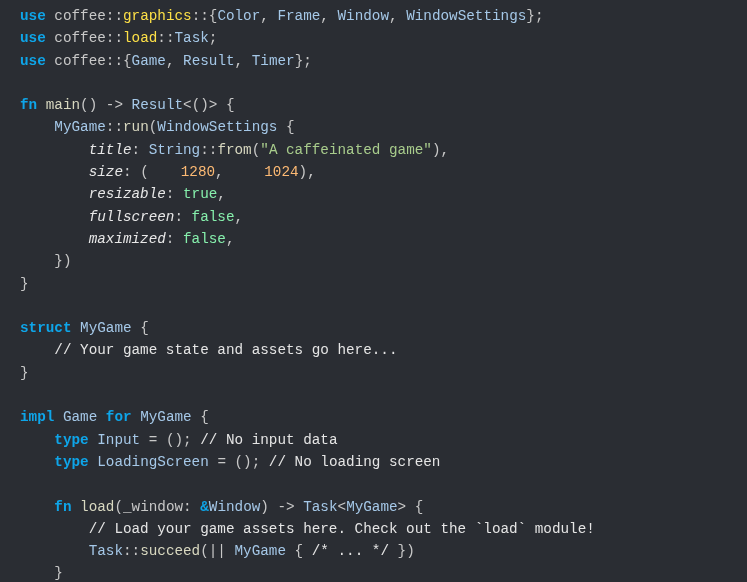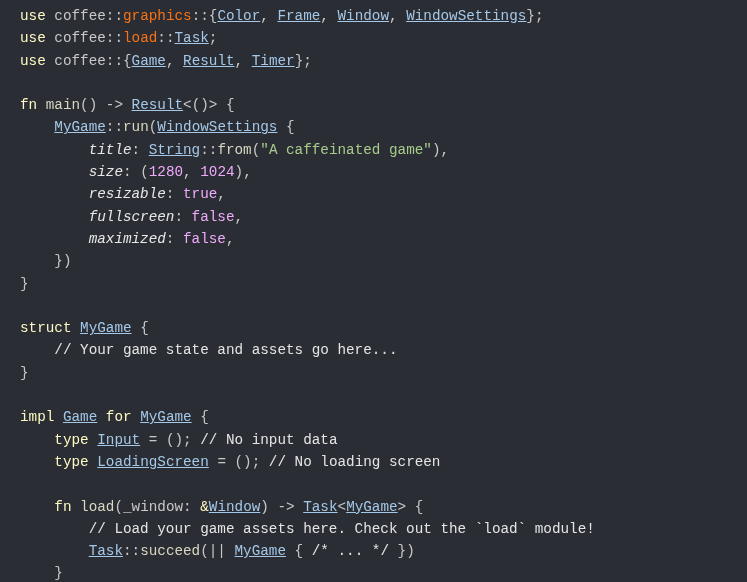--- a/index.html
+++ b/index.html
@@ -7,27 +7,27 @@
       background: #2a2d33;
       font-family: 'Consolas', 'Monaco', 'Courier New', monospace;
       font-size: 14.3px;
       line-height: 22.3px;
       padding: 5px 0 10px 20px;
       color: #e8e8e8;
       width: 747px;
       overflow: hidden;
     }
     .code-block { white-space: pre; }
-    .kw { color: #fef9c3; }
-    .type { color: #a5c8e8; text-decoration: underline; }
+    .kw { color: #0ea5e9; font-weight: bold; }
+    .type { color: #a5c8e8; }
     .fn { color: #d8d8c0; }
     .str { color: #a8cc8c; }
-    .num { color: #f0abfc; }
-    .bool { color: #f0abfc; font-family: Liberation Mono, monospace; }
+    .num { color: #fdba74; margin-left: 32px; }
+    .bool { color: #86efac; font-family: Liberation Mono, monospace; }
     .comment { color: #e5e5e5; }
     .punct { color: #c8c8c8; }
-    .ident { color: #f97316; }
+    .ident { color: #fde047; }
     .attr { color: #e8e8e8; font-style: italic; }
   </style>
 </head>
 <body>
 
 <div class="code-block" id="code-root"><div><span class="kw">use</span><span class="punct"> coffee</span><span class="punct">::</span><span class="ident">graphics</span><span class="punct">::{</span><span class="type">Color</span><span class="punct">, </span><span class="type">Frame</span><span class="punct">, </span><span class="type">Window</span><span class="punct">, </span><span class="type">WindowSettings</span><span class="punct">};</span></div><div><span class="kw">use</span><span class="punct"> coffee</span><span class="punct">::</span><span class="ident">load</span><span class="punct">::</span><span class="type">Task</span><span class="punct">;</span></div><div><span class="kw">use</span><span class="punct"> coffee</span><span class="punct">::{</span><span class="type">Game</span><span class="punct">, </span><span class="type">Result</span><span class="punct">, </span><span class="type">Timer</span><span class="punct">};</span></div><div><span class="blank"> </span></div><div><span class="kw">fn</span><span class="punct"> </span><span class="fn">main</span><span class="punct">() -&gt; </span><span class="type">Result</span><span class="punct">&lt;()&gt; {</span></div><div><span class="punct">    </span><span class="type">MyGame</span><span class="punct">::</span><span class="fn">run</span><span class="punct">(</span><span class="type">WindowSettings</span><span class="punct"> {</span></div><div><span class="punct">        </span><span class="attr">title</span><span class="punct">: </span><span class="type">String</span><span class="punct">::</span><span class="fn">from</span><span class="punct">(</span><span class="str">"A caffeinated game"</span><span class="punct">),</span></div><div><span class="punct">        </span><span class="attr">size</span><span class="punct">: (</span><span class="num">1280</span><span class="punct">, </span><span class="num">1024</span><span class="punct">),</span></div><div><span class="punct">        </span><span class="attr">resizable</span><span class="punct">: </span><span class="bool">true</span><span class="punct">,</span></div><div><span class="punct">        </span><span class="attr">fullscreen</span><span class="punct">: </span><span class="bool">false</span><span class="punct">,</span></div><div><span class="punct">        </span><span class="attr">maximized</span><span class="punct">: </span><span class="bool">false</span><span class="punct">,</span></div><div><span class="punct">    })</span></div><div><span class="punct">}</span></div><div><span class="blank"> </span></div><div><span class="kw">struct</span><span class="punct"> </span><span class="type">MyGame</span><span class="punct"> {</span></div><div><span class="punct">    </span><span class="comment">// Your game state and assets go here...</span></div><div><span class="punct">}</span></div><div><span class="blank"> </span></div><div><span class="kw">impl</span><span class="punct"> </span><span class="type">Game</span><span class="punct"> </span><span class="kw">for</span><span class="punct"> </span><span class="type">MyGame</span><span class="punct"> {</span></div><div><span class="punct">    </span><span class="kw">type</span><span class="punct"> </span><span class="type">Input</span><span class="punct"> = (); </span><span class="comment">// No input data</span></div><div><span class="punct">    </span><span class="kw">type</span><span class="punct"> </span><span class="type">LoadingScreen</span><span class="punct"> = (); </span><span class="comment">// No loading screen</span></div><div><span class="blank"> </span></div><div><span class="punct">    </span><span class="kw">fn</span><span class="punct"> </span><span class="fn">load</span><span class="punct">(_window: </span><span class="kw">&amp;</span><span class="type">Window</span><span class="punct">) -&gt; </span><span class="type">Task</span><span class="punct">&lt;</span><span class="type">MyGame</span><span class="punct">&gt; {</span></div><div><span class="punct">        </span><span class="comment">// Load your game assets here. Check out the `load` module!</span></div><div><span class="punct">        </span><span class="type">Task</span><span class="punct">::</span><span class="fn">succeed</span><span class="punct">(|| </span><span class="type">MyGame</span><span class="punct"> { </span><span class="comment">/* ... */</span><span class="punct"> })</span></div><div><span class="punct">    }</span></div></div>
 
 </body></html>

